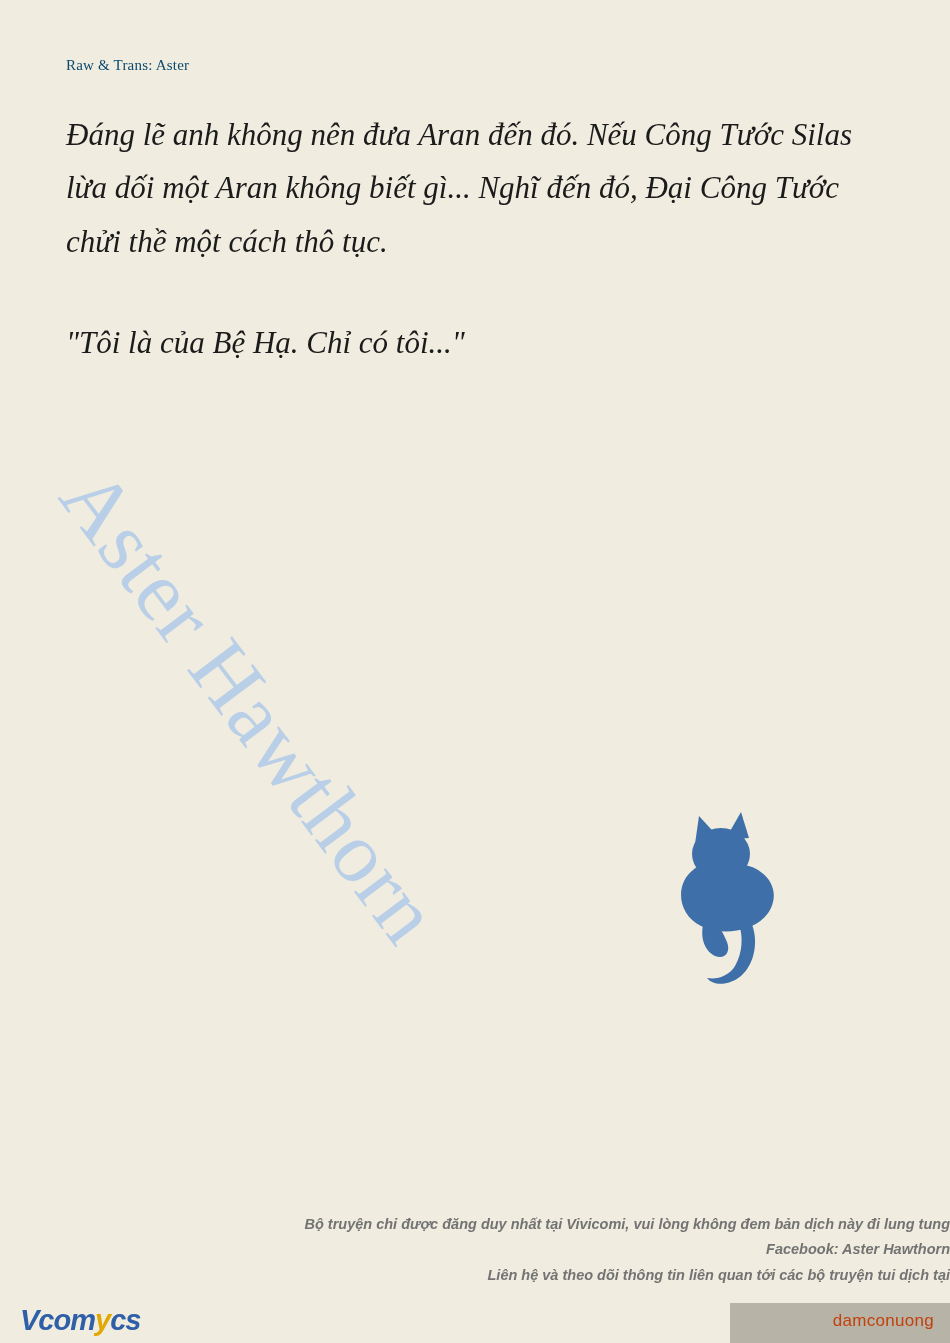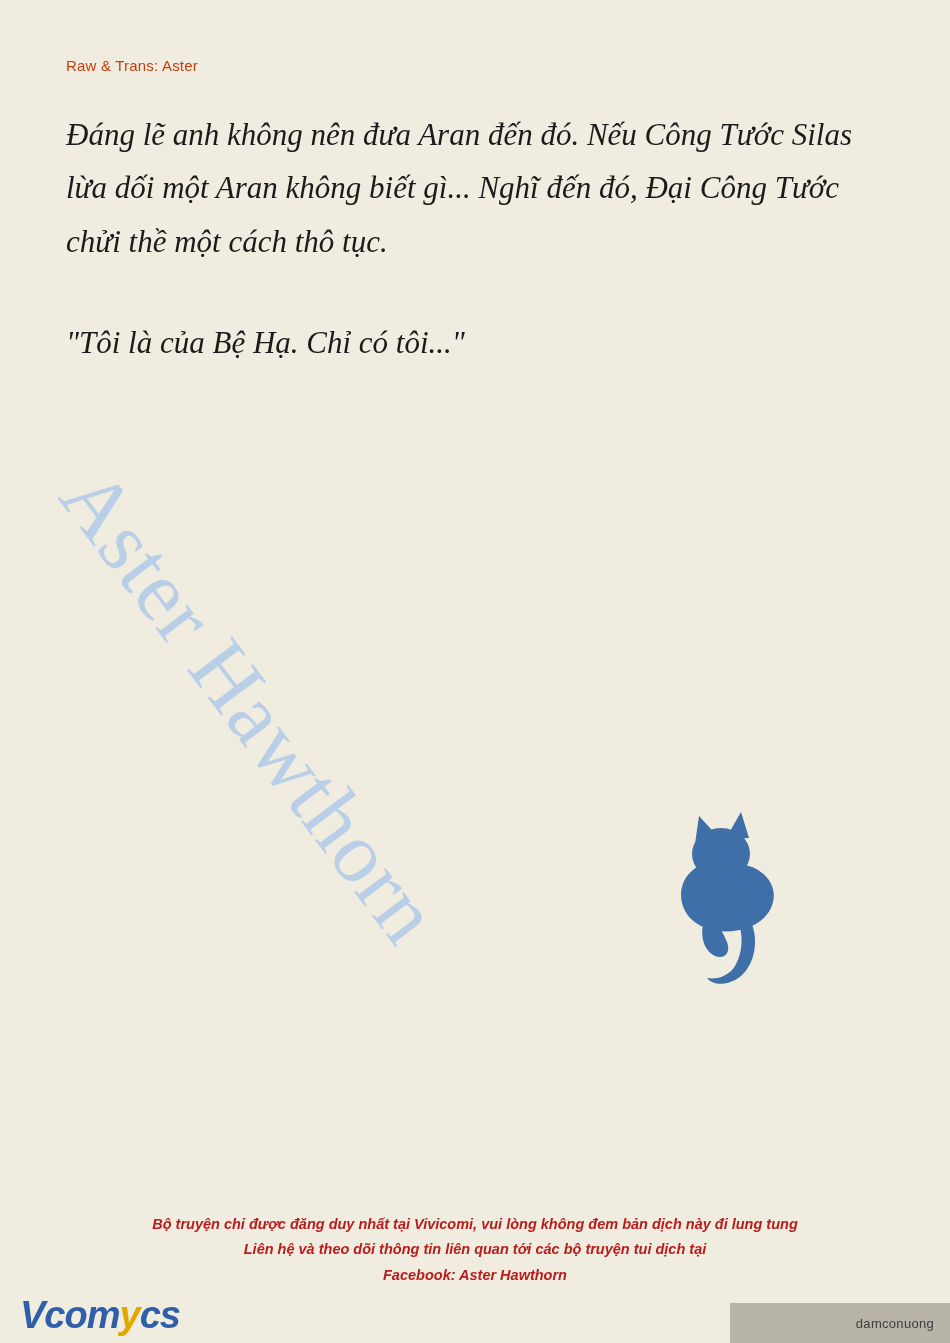--- a/index.html
+++ b/index.html
@@ -17,23 +17,23 @@
     position: relative;
     width: 950px;
     height: 1343px;
     background: #f0ecdf;
     overflow: hidden;
   }
   .credit-line {
     position: absolute;
     top: 57px;
     left: 66px;
-    font-family: Liberation Sans, sans-serif;
+    font-family: Liberation Serif, serif;
     font-size: 15px;
-    color: #c2410c;
+    color: #0c4a6e;
     letter-spacing: 0.2px;
   }
   .body-text {
     position: absolute;
     top: 108px;
     left: 66px;
     width: 820px;
     font-family: "Liberation Serif", serif;
     font-size: 31px;
     line-height: 1.72;
@@ -80,59 +80,59 @@
     height: 190px;
     pointer-events: none;
   }
 
   
   .footer-notes {
     position: absolute;
     left: 0;
     right: 0;
     bottom: 55px;
-    text-align: center;
+    text-align: right;
     font-family: "Liberation Sans", sans-serif;
     font-size: 14.5px;
     font-weight: bold;
     font-style: italic;
-    color: #b91c1c;
+    color: #737373;
     line-height: 1.75;
   }
 
   
   .bottom-bar {
     position: absolute;
     left: 0;
     bottom: 0;
     width: 950px;
     height: 46px;
     background: #f0ecdf;
   }
   .logo {
     position: absolute;
     left: 20px;
     bottom: 6px;
     font-family: "Liberation Sans", sans-serif;
-    font-size: 38px;
+    font-size: 29px;
     font-weight: bold;
     font-style: italic;
     color: #2f5fa8;
     letter-spacing: -1px;
   }
   .logo .accent {
     color: #e0a800;
   }
   .site-tag {
     position: absolute;
     right: 16px;
     bottom: 12px;
     font-family: "Liberation Sans", sans-serif;
-    font-size: 13px;
-    color: #404040;
+    font-size: 17px;
+    color: #c2410c;
     letter-spacing: 0.3px;
   }
   .tag-bg {
     position: absolute;
     right: 0;
     bottom: 0;
     width: 220px;
     height: 40px;
     background: #b7b3a7;
   }
@@ -165,22 +165,22 @@
 
         <path d="M50 108 C44 124 48 140 60 146 C70 150 76 142 72 132 C68 122 62 114 58 106 Z"></path>
 
         <path d="M96 112 C104 130 100 154 86 166 C74 176 58 176 52 168 C62 170 74 166 80 156 C88 142 88 126 84 114 Z"></path>
       </g>
     </svg>
   </div>
 
   <div class="footer-notes">
     <div>Bộ truyện chỉ được đăng duy nhất tại Vivicomi, vui lòng không đem bản dịch này đi lung tung</div>
+    <div>Facebook: Aster Hawthorn</div>
     <div>Liên hệ và theo dõi thông tin liên quan tới các bộ truyện tui dịch tại</div>
-    <div>Facebook: Aster Hawthorn</div>
   </div>
 
   <div class="bottom-bar">
     <div class="tag-bg"></div>
     <div class="logo"><span>Vcom</span><span class="accent">y</span><span>cs</span></div>
     <div class="site-tag">damconuong</div>
   </div>
 
 </div>
 

